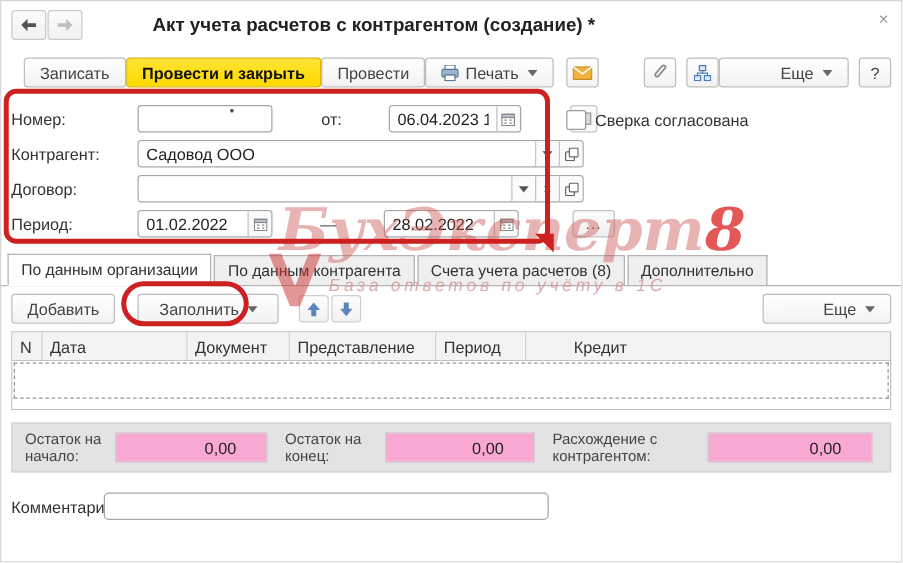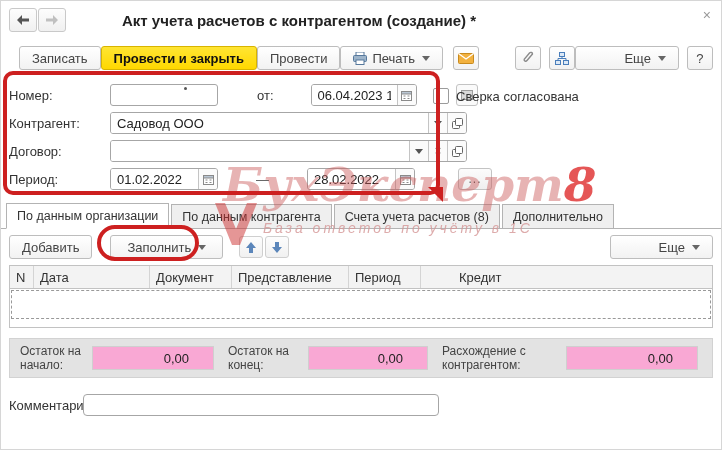--- a/index.html
+++ b/index.html
@@ -38,21 +38,21 @@
     border:1px solid #a6a6a6;border-radius:3px;background:#fff;overflow:hidden;}
   .fgroup input{border:none;outline:none;height:100%;padding:0 6px;font-family:inherit;font-size:13px;color:#222;flex:1;min-width:0;}
   .seg{width:18px;display:flex;align-items:center;justify-content:center;border-left:1px solid #c4c4c4;background:#fbfbfb;}
   .seg .chev{margin-left:0;border-top-color:#555;}
   .seg.xseg{color:#777;font-size:12px;}
   .sq-btn{width:20px;height:20px;border:1px solid #c3c3c3;border-radius:3px;background:#fafafa;
     display:flex;align-items:center;justify-content:center;margin-left:10px;}
   .sq-icon{width:10px;height:8px;background:#d9d9d9;border:1px solid #9c9c9c;}
   .dots-btn{width:34px;height:22px;box-sizing:border-box;border:1px solid #c3c3c3;border-radius:3px;
     background:linear-gradient(#fcfcfc,#efefef);color:#555;display:flex;align-items:center;justify-content:center;margin-left:14px;font-size:12px;letter-spacing:1px;}
-  .approve{position:absolute;left:432px;top:7px;display:flex;align-items:center;gap:7px;}
+  .approve{position:absolute;left:452px;top:7px;display:flex;align-items:center;gap:7px;}
   .cb{width:14px;height:14px;border:1px solid #9b9b9b;border-radius:2px;background:#fff;}
   .numdot{position:absolute;left:183px;top:6px;width:3px;height:3px;border-radius:50%;background:#555;}
   
   .tabstrip{display:flex;align-items:flex-end;margin-top:10px;padding:0 5px;border-bottom:1px solid #b3b3b3;position:relative;z-index:2;}
   .tab{height:24px;box-sizing:border-box;padding:0 10px;display:flex;align-items:center;
     border:1px solid #b3b3b3;border-bottom:none;background:#efefef;color:#333;margin-right:2px;font-size:12.5px;}
   .tab.active{background:#fff;height:26px;margin-bottom:-1px;border-bottom:1px solid #fff;}
   
   .cmdbar{display:flex;align-items:center;padding:6px 8px 4px 8px;position:relative;z-index:2;}
   .arrbtn{width:24px;height:22px;box-sizing:border-box;border:1px solid #cfcfcf;border-radius:3px;

